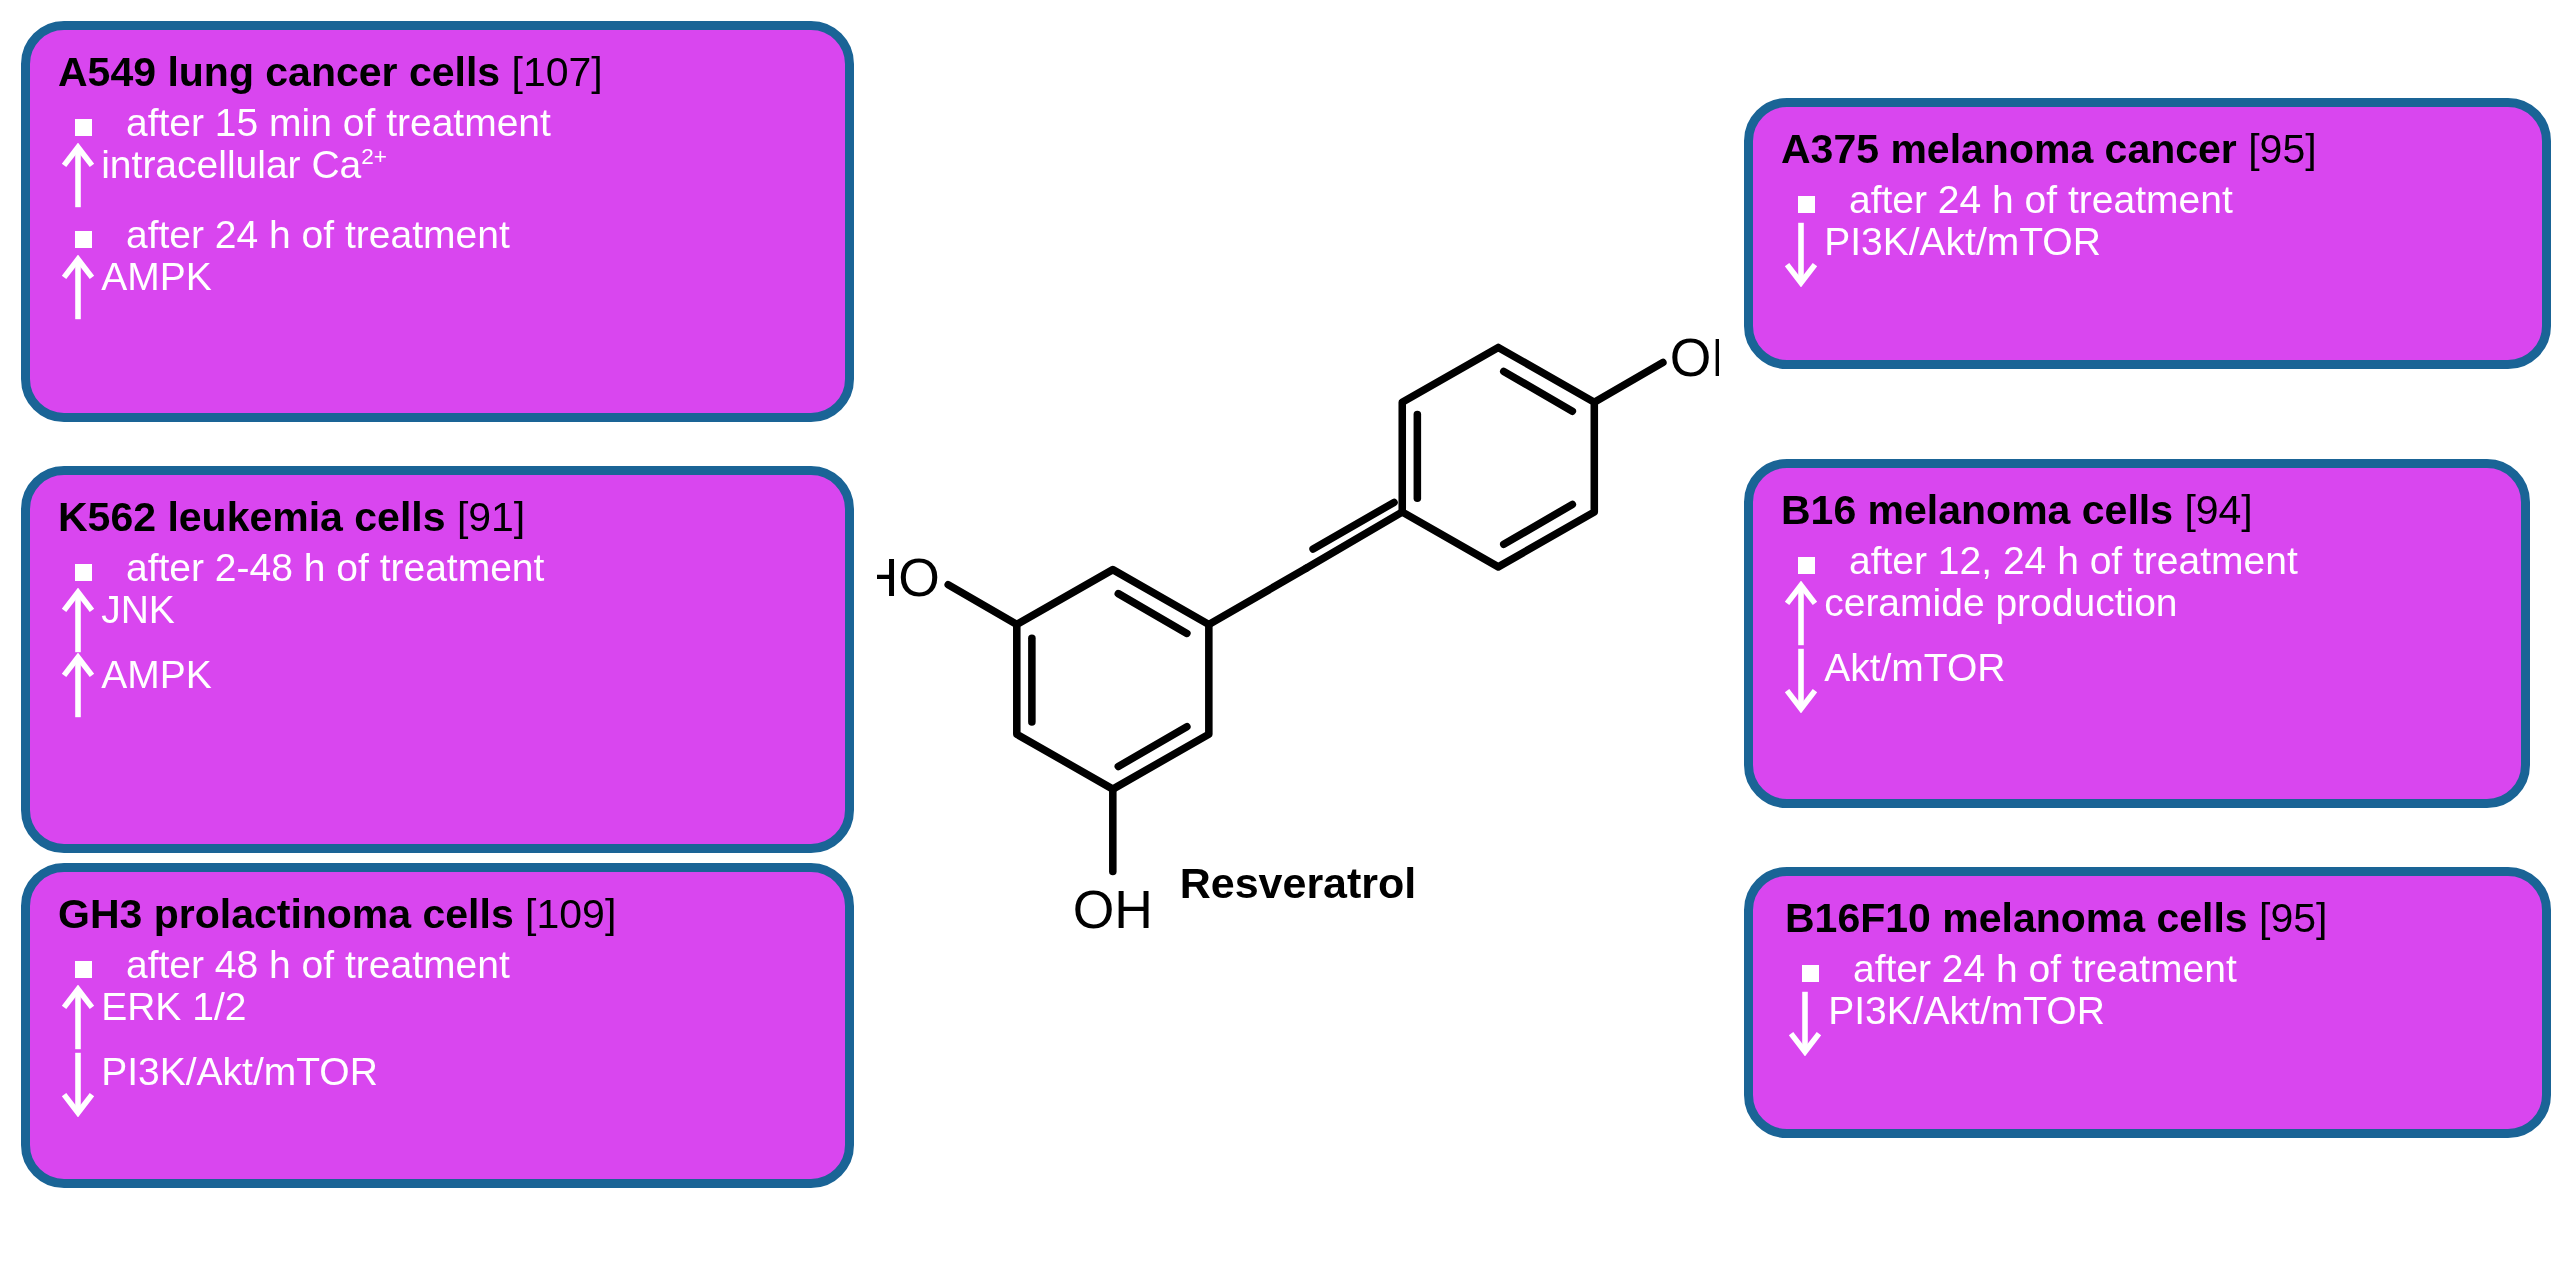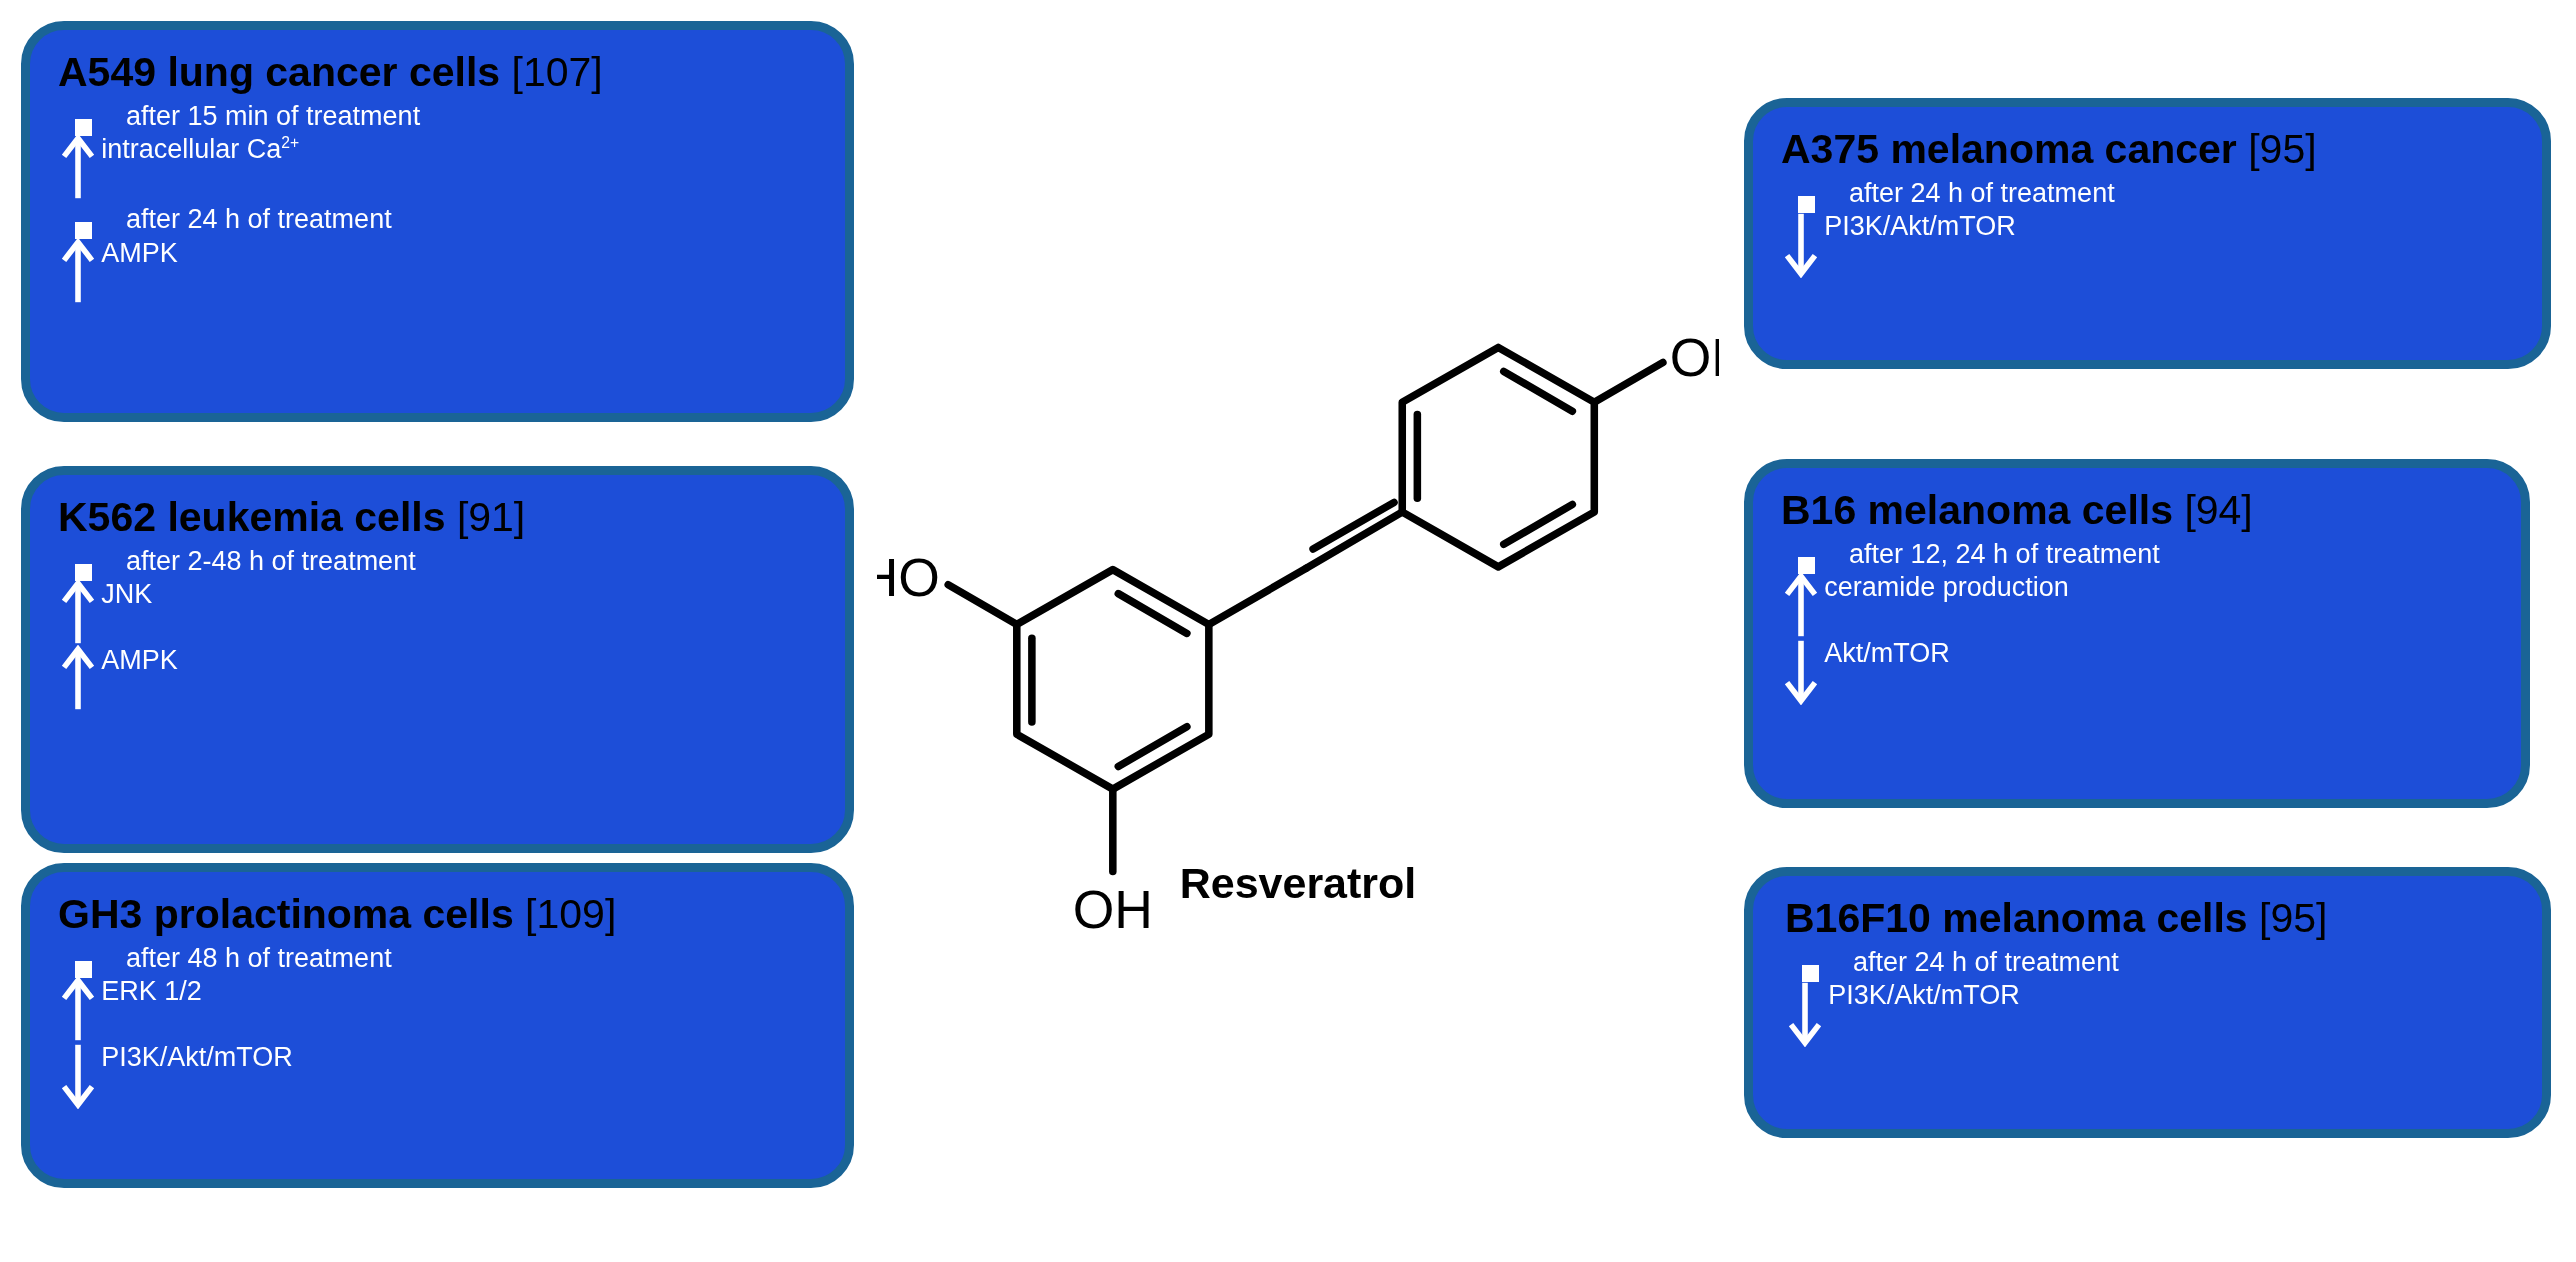--- a/index.html
+++ b/index.html
@@ -19,21 +19,21 @@
     position: absolute;
     left: 0; top: 0;
     width: 2576px;
     height: 1262px;
   }
 
   
   .cell-box {
     position: absolute;
     box-sizing: border-box;
-    background: #1d4ed8;
+    background: #d946ef;
     border: 9.8px solid #1a6496;
     border-radius: 43px;
     padding: 18px 24px 18px 28px;
   }
 
   .box-title {
     font-size: 41px;
     line-height: 1.18;
     color: #000000;
     white-space: nowrap;
@@ -43,21 +43,21 @@
     font-weight: bold;
   }
   .box-title .ref {
     font-weight: normal;
   }
 
   .row {
     display: flex;
     align-items: flex-start;
     color: #ffffff;
-    font-size: 27px;
+    font-size: 39px;
     line-height: 1.12;
     white-space: nowrap;
   }
 
   .row-bullet { margin-top: 2.8px; }
   .row-arrow  { margin-top: -1.4px; }
 
   
   .marker {
     flex: 0 0 auto;

